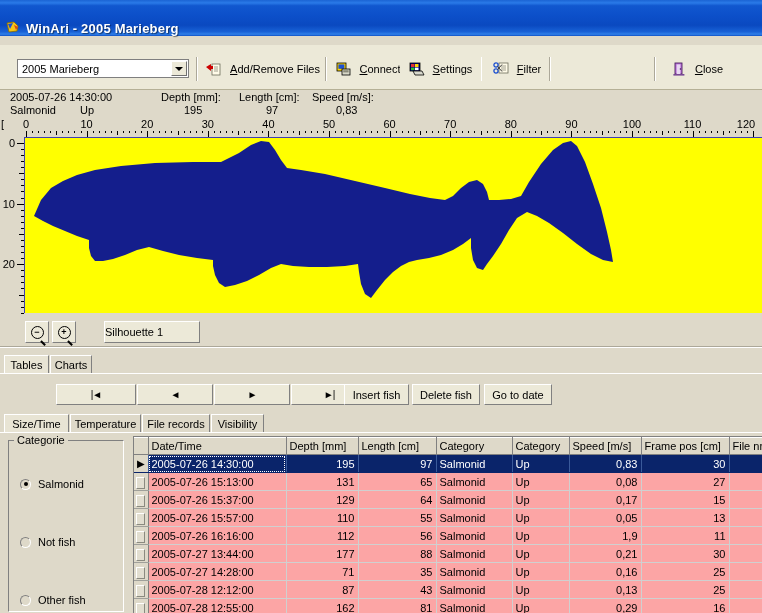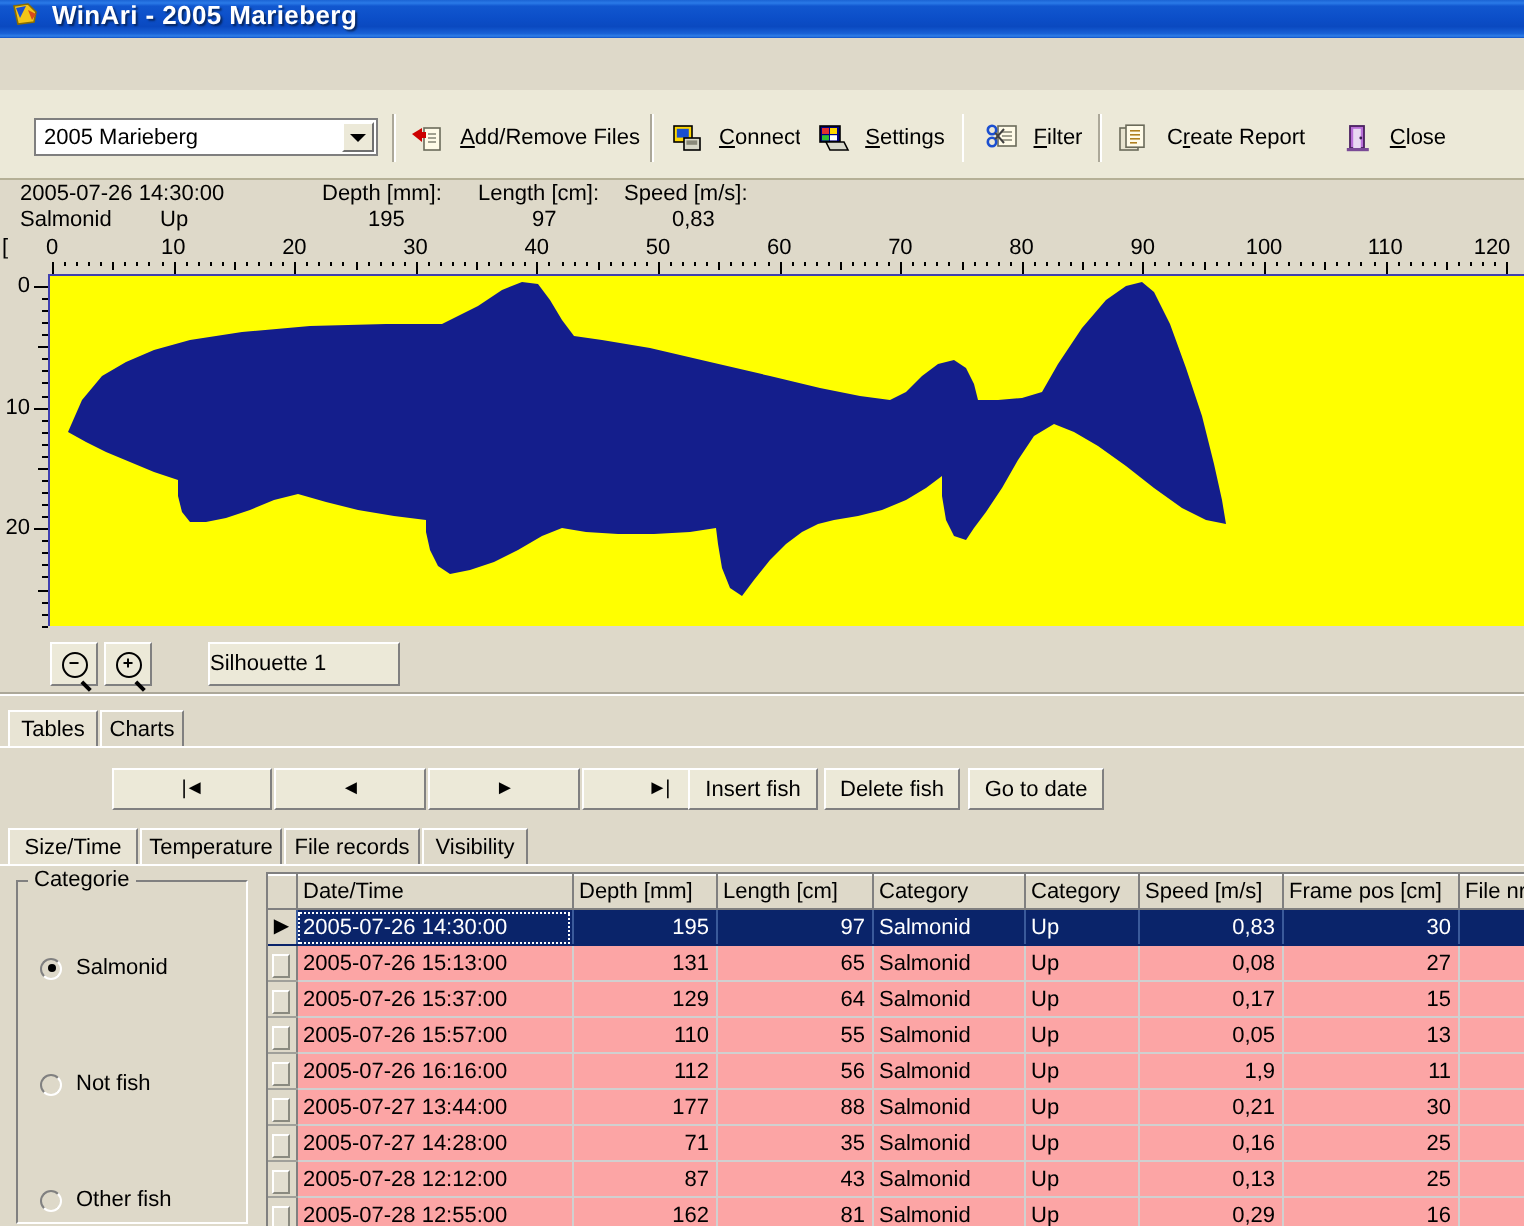--- a/index.html
+++ b/index.html
@@ -13,25 +13,25 @@
   }
   #app {
     position: relative;
     width: 762px; height: 613px;
     background: #ded9c9;
     overflow: hidden;
   }
 
   
   #titlebar {
-    position: absolute; left: 0; top: 0; width: 762px; height: 19px;
+    position: absolute; left: 0; top: 0; width: 762px; height: 36px;
     background: linear-gradient(to bottom,
        #1b64d4 0%, #2a7ae8 8%, #1157cf 16%,
        #0c4fc9 45%, #0a49c0 70%, #1861d6 88%, #2f7fe8 95%, #0e50c6 100%);
-    display: flex; align-items: flex-start;
+    display: flex; align-items: flex-end;
     box-sizing: border-box; padding-left: 5px;
   }
   #titlebar .tb-icon {
     width: 16px; height: 16px; margin-right: 5px;
     position: relative; flex: 0 0 auto;
   }
   #titlebar .title-text {
     color: #ffffff; font-weight: bold; font-size: 13px;
     text-shadow: 1px 1px 1px rgba(0,0,0,0.5);
     letter-spacing: 0.2px;
@@ -401,33 +401,20 @@
           <line x1="8" y1="8" x2="13" y2="8" stroke="#7a7a6a" stroke-width="0.7"></line>
           <circle cx="3" cy="3" r="2.1" fill="none" stroke="#1b4fd0" stroke-width="1.3"></circle>
           <circle cx="3" cy="9" r="2.1" fill="none" stroke="#1b4fd0" stroke-width="1.3"></circle>
           <line x1="4.6" y1="4.4" x2="9" y2="9.5" stroke="#404040" stroke-width="1"></line>
           <line x1="4.6" y1="7.6" x2="9" y2="2.5" stroke="#404040" stroke-width="1"></line>
         </svg>
       </span>
       <span class="lbl"><u>F</u>ilter</span>
     </div>
 
-    <div class="tbtn" style="left:554px;width:104px">
-      <span class="ticon">
-        <svg width="16" height="15" viewBox="0 0 16 15">
-          <rect x="1" y="2" width="9" height="11" fill="#e8e4d0" stroke="#6b6b5a" stroke-width="0.8"></rect>
-          <rect x="4" y="0.6" width="9" height="11" fill="#fffbe8" stroke="#6b6b5a" stroke-width="0.8"></rect>
-          <line x1="6" y1="3.4" x2="11" y2="3.4" stroke="#b08020" stroke-width="0.8"></line>
-          <line x1="6" y1="5.4" x2="11" y2="5.4" stroke="#b08020" stroke-width="0.8"></line>
-          <line x1="6" y1="7.4" x2="11" y2="7.4" stroke="#b08020" stroke-width="0.8"></line>
-          <line x1="6" y1="9.4" x2="9.5" y2="9.4" stroke="#b08020" stroke-width="0.8"></line>
-        </svg>
-      </span>
-      <span class="lbl">C<u>r</u>eate Report</span>
-    </div>
 
     <div class="tbtn" style="left:661px;width:72px">
       <span class="ticon">
         <svg width="16" height="15" viewBox="0 0 16 15">
           <rect x="4" y="1" width="7" height="11" fill="#b96fd8" stroke="#4a2060" stroke-width="0.9"></rect>
           <rect x="5.6" y="2.4" width="3.8" height="9.6" fill="#e8d8f2"></rect>
           <circle cx="9.4" cy="7" r="0.7" fill="#3a1a50"></circle>
           <rect x="2.4" y="12" width="11" height="1.6" fill="#7a4a96"></rect>
         </svg>
       </span>

